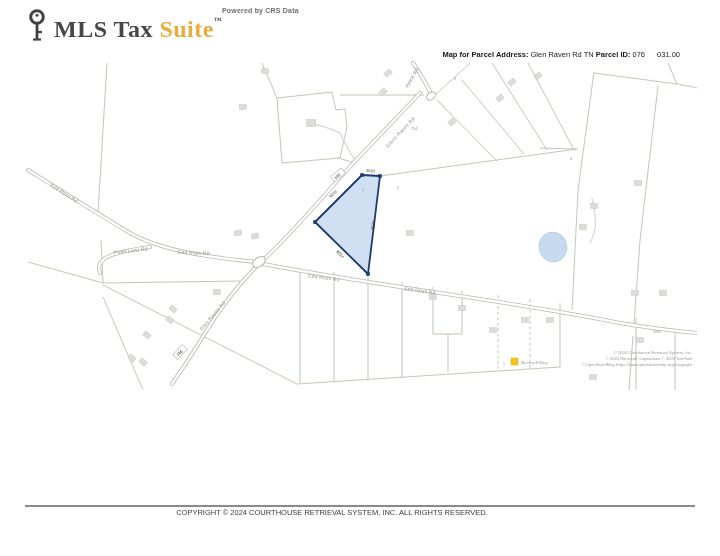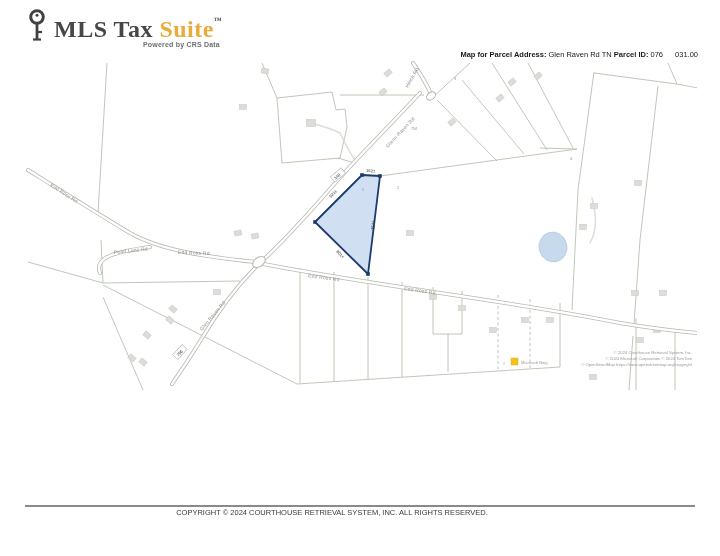--- a/index.html
+++ b/index.html
@@ -1,26 +1,26 @@
 <!DOCTYPE html>
 <html><head>
 <meta charset="utf-8">
 <style>
   html,body{margin:0;padding:0;background:#ffffff;}
   body{width:720px;height:556px;position:relative;font-family:"Liberation Sans",sans-serif;overflow:hidden;}
 
   
   .logo{position:absolute;left:26px;top:8px;display:flex;align-items:flex-start;gap:4px;}
-  .logo-text{display:flex;flex-direction:column;}
+  .logo-text{display:flex;flex-direction:row;}
   .brand-line{font-family:"Liberation Serif",serif;font-weight:bold;font-size:24px;line-height:26px;color:#474747;white-space:nowrap;letter-spacing:.5px;}
   .brand-accent{color:#E8AC3C;}
   .brand-tm{font-size:8px;vertical-align:14px;letter-spacing:0;color:#474747;}
   .tagline{font-size:7px;font-weight:bold;color:#6e6e6e;text-align:right;margin-top:-1px;padding-right:2px;letter-spacing:.2px;}
 
-  .map-info{position:absolute;top:50px;right:22px;font-size:7.5px;color:#1a1a1a;white-space:nowrap;}
+  .map-info{position:absolute;top:50px;right:40px;font-size:7.5px;color:#1a1a1a;white-space:nowrap;}
   .map-info b{font-weight:bold;}
   .map-info .gap{display:inline-block;width:12px;}
 
   
   .map-wrap{position:absolute;left:25px;top:60px;width:672px;height:340px;}
 
   svg .pline{stroke:#A5B29B;stroke-width:0.8;fill:none;opacity:.9;}
   svg .pline-d{stroke:#A5B29B;stroke-width:0.8;fill:none;opacity:.9;stroke-dasharray:3,2.5;}
   svg .casing{stroke:#B9B9B1;stroke-width:4;fill:none;stroke-linecap:round;stroke-linejoin:round;}
   svg .roadfill{stroke:#ffffff;stroke-width:2.4;fill:none;stroke-linecap:round;stroke-linejoin:round;}

